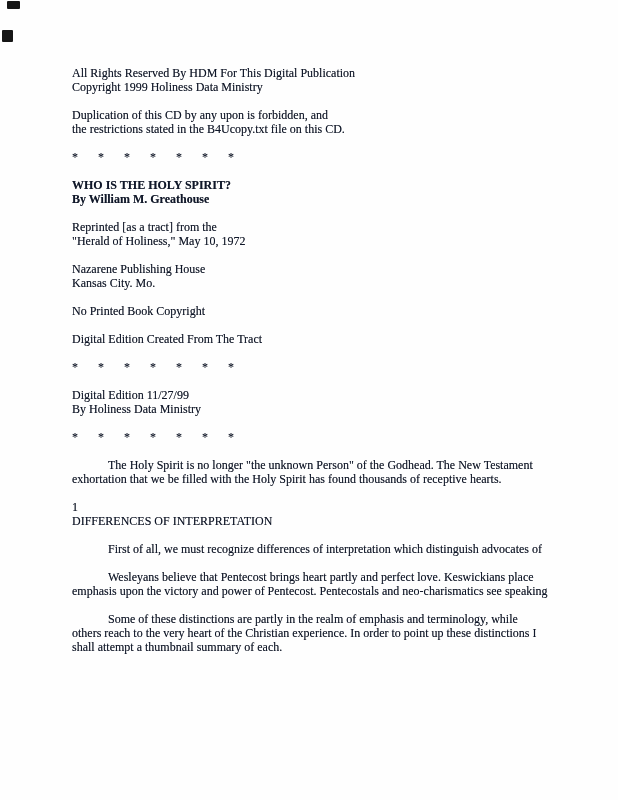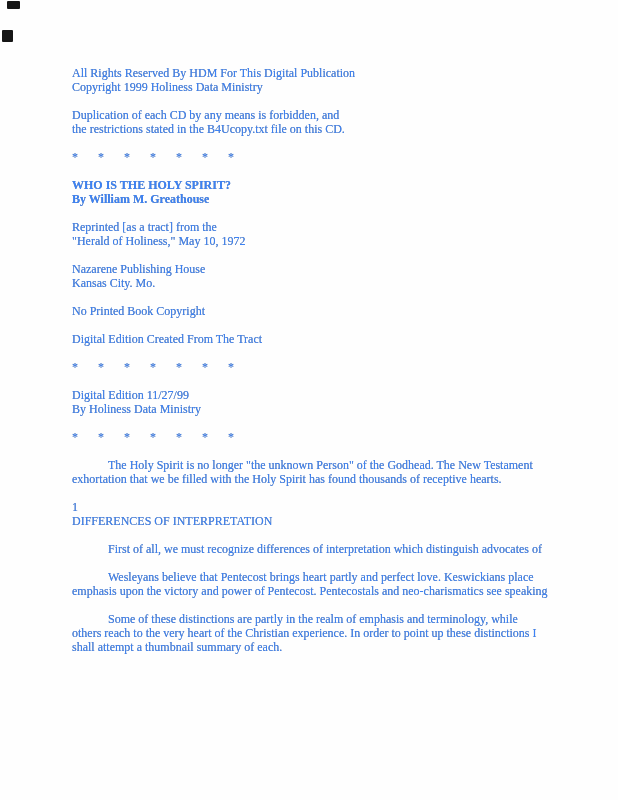--- a/index.html
+++ b/index.html
@@ -22,21 +22,21 @@
   }
   .scan-mark.m1 { left: 7px; top: 1px; width: 13px; height: 8px; }
   .scan-mark.m2 { left: 2px; top: 30px; width: 11px; height: 12px; }
   .doc {
     position: absolute;
     left: 72px;
     top: 66px;
     width: 492px;
     font-size: 12px;
     line-height: 14px;
-    color: #3b82f6;
+    color: #0f172a;
     text-shadow: 0 0 0.3px rgba(40,40,40,0.55);
   }
   .block { margin: 0 0 14px 0; }
   .block.bold { font-weight: 700; }
   .sep-line { word-spacing: 17px; white-space: pre; }
   .line { white-space: nowrap; }
   .line.ind { padding-left: 36px; }
 </style>
 </head>
 <body>
@@ -47,21 +47,21 @@
   <div class="scan-mark m2"></div>
 
   <div class="doc">
 
     <div class="block">
       <div class="line">All Rights Reserved By HDM For This Digital Publication</div>
       <div class="line">Copyright 1999 Holiness Data Ministry</div>
     </div>
 
     <div class="block">
-      <div class="line">Duplication of each CD by any means is forbidden, and</div>
+      <div class="line">Duplication of this CD by any upon is forbidden, and</div>
       <div class="line">the restrictions stated in the B4Ucopy.txt file on this CD.</div>
     </div>
 
     <div class="block">
       <div class="line sep-line">* * * * * * *</div>
     </div>
 
     <div class="block bold">
       <div class="line">WHO IS THE HOLY SPIRIT?</div>
       <div class="line">By William M. Greathouse</div>

